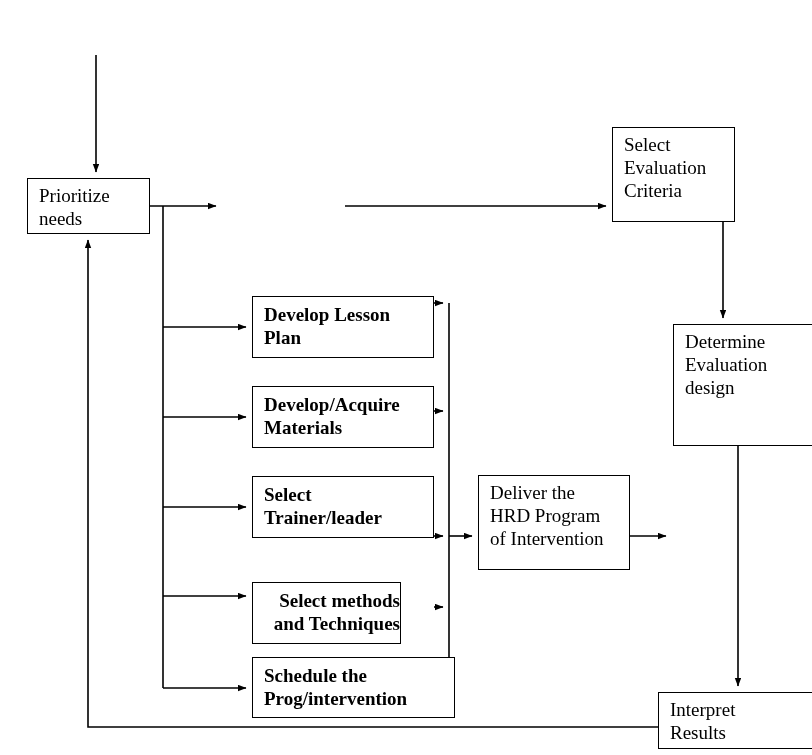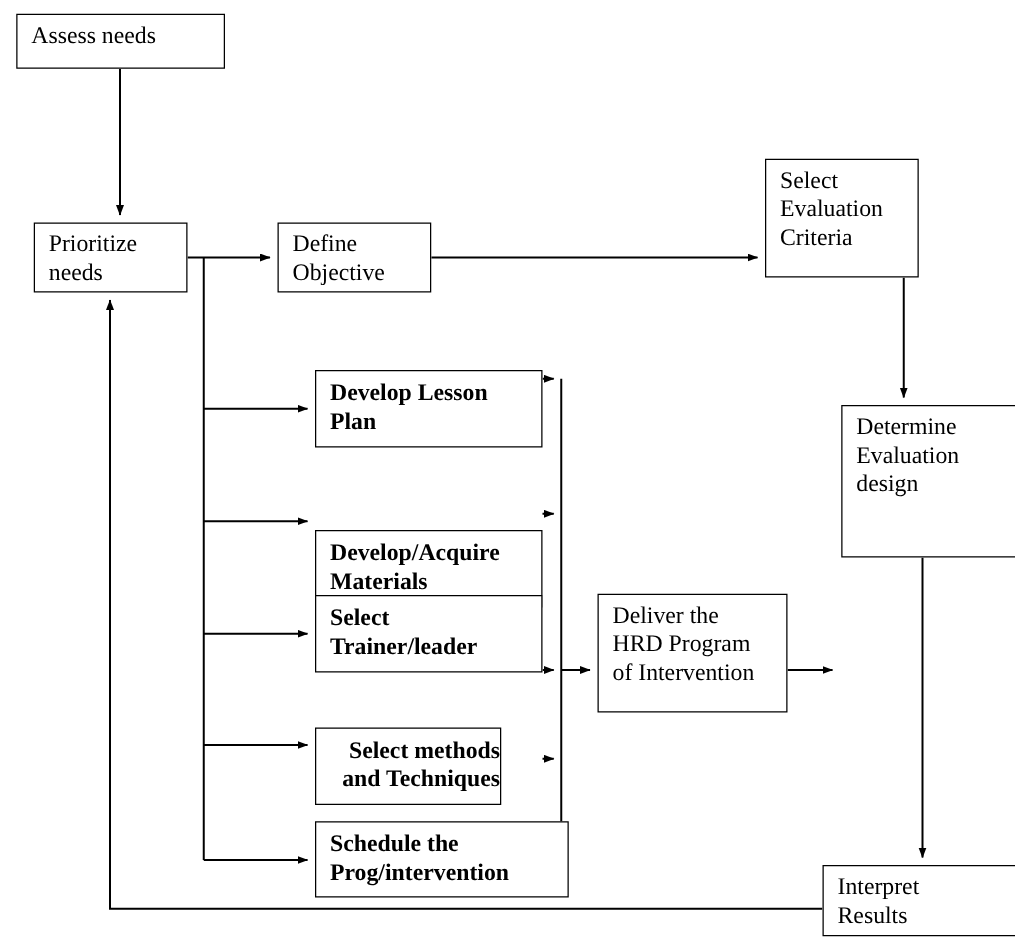--- a/index.html
+++ b/index.html
@@ -78,40 +78,37 @@
 
       <path d="M630,536 L666,536" marker-end="url(#arrow)"></path>
 
       <path d="M738,446 L738,686" marker-end="url(#arrow)"></path>
 
       <path d="M658,727 L88,727 L88,240" marker-end="url(#arrow)"></path>
 
     </g>
   </svg>
 
-  <div class="node" style="left:13px; top:11px; width:167px; height:44px;">Assess needs</div>
 
   <div class="node" style="left:27px; top:178px; width:123px; height:56px;">Prioritize
 needs</div>
 
-  <div class="node" style="left:222px; top:178px; width:123px; height:56px;">Define
-Objective</div>
 
   <div class="node" style="left:612px; top:127px; width:123px; height:95px;">Select
 Evaluation
 Criteria</div>
 
   <div class="node" style="left:673px; top:324px; width:145px; height:122px;">Determine
 Evaluation
 design</div>
 
   <div class="node mid" style="left:252px; top:296px; width:182px; height:62px;">Develop Lesson
 Plan</div>
 
-  <div class="node mid" style="left:252px; top:386px; width:182px; height:62px;margin-top:38px;">Develop/Acquire
+  <div class="node mid" style="left:252px; top:386px; width:182px; height:62px;">Develop/Acquire
 Materials</div>
 
   <div class="node mid" style="left:252px; top:476px; width:182px; height:62px;">Select
 Trainer/leader</div>
 
   <div class="node mid" style="left:252px; top:582px; width:149px; height:62px;text-align:right;">Select methods
 and Techniques</div>
 
   <div class="node mid" style="left:252px; top:657px; width:203px; height:61px;">Schedule the
 Prog/intervention</div>

